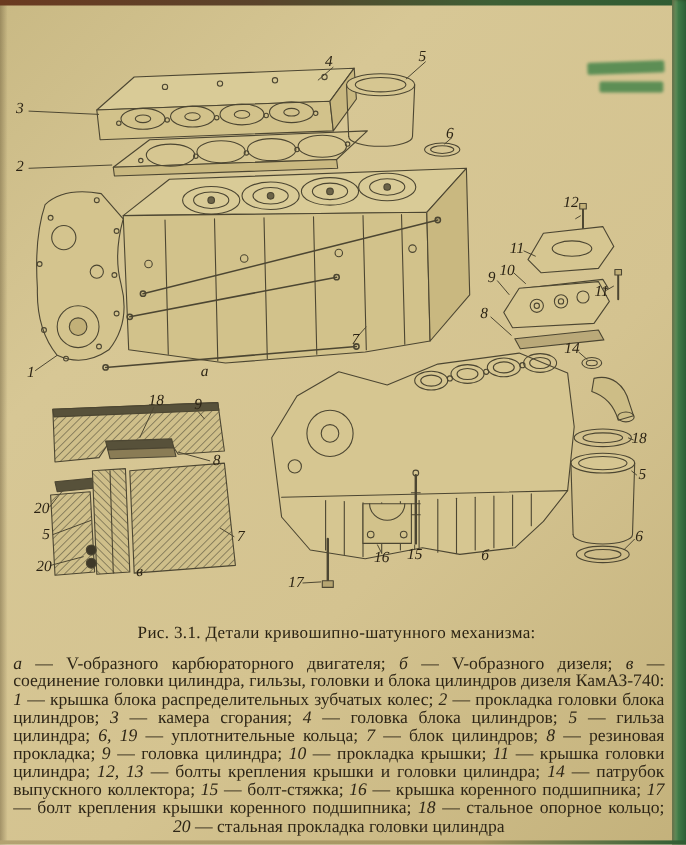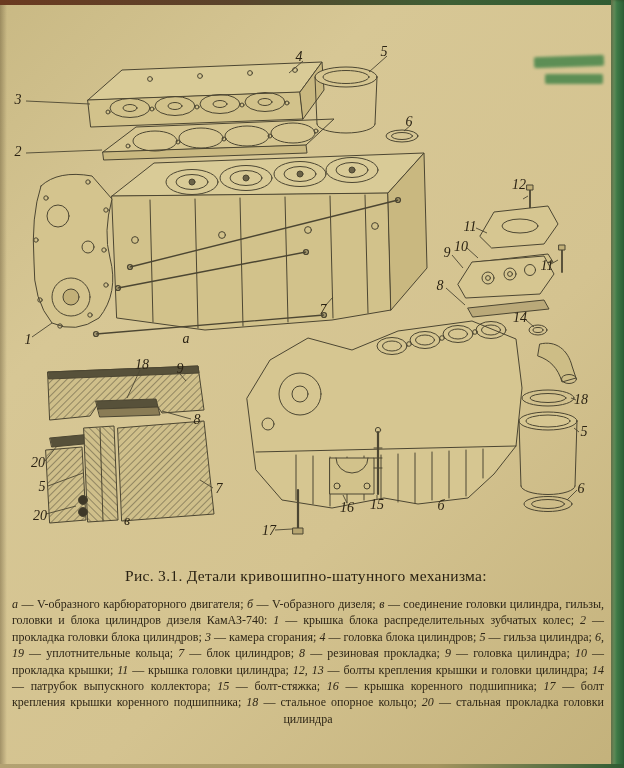--- a/index.html
+++ b/index.html
@@ -25,21 +25,21 @@
   .callout{
     position:absolute;transform:translate(-50%,-50%);
     font:italic 14px "Liberation Serif",serif;color:#2b2314;white-space:nowrap;z-index:3;
   }
   .caption{
     position:absolute;top:567px;left:0;width:612px;text-align:center;
     font-size:15.5px;letter-spacing:.3px;color:#2a2213;
   }
   .legend{
     position:absolute;top:596px;left:12px;width:592px;
-    font-size:12px;line-height:16.4px;text-align:justify;text-align-last:center;
+    font-size:16px;line-height:16.4px;text-align:justify;text-align-last:center;
     color:#2e2617;
   }
   .legend i{font-style:italic;}
 </style>
 </head>
 <body>
 
 <div class="page">
 
   <div class="diagram">

